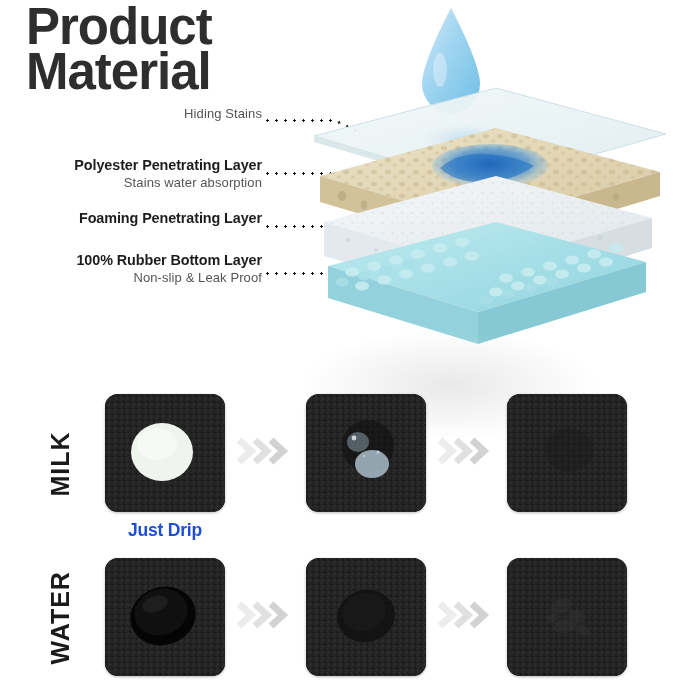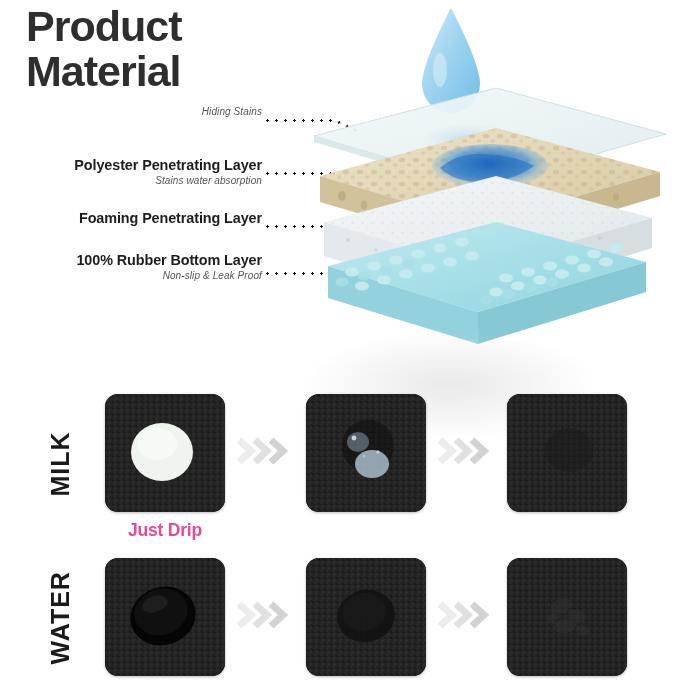--- a/index.html
+++ b/index.html
@@ -8,36 +8,36 @@
     background:#ffffff;
     font-family:"Liberation Sans", sans-serif;
     overflow:hidden;
     position:relative;
   }
   .stage{position:absolute;inset:0;}
 
   
   .title{
     position:absolute;left:26px;top:4px;
-    font-size:43px;line-height:45px;
+    font-size:51px;line-height:45px;
     font-weight:bold;color:#2e2e2e;
     letter-spacing:-1px;
     white-space:pre-line;
   }
 
   
   .labels{position:absolute;left:0;top:104px;width:262px;}
   .lbl-row{position:absolute;right:0;text-align:right;width:262px;}
   .lbl-main{
     font-size:14.4px;font-weight:bold;color:#1d1d1d;
     white-space:nowrap;letter-spacing:-.1px;
   }
   .lbl-sub{
-    font-size:10px;color:#555;margin-top:2px;
-    white-space:nowrap;letter-spacing:.1px;font-style:italic;
+    font-size:13px;color:#555;margin-top:2px;
+    white-space:nowrap;letter-spacing:.1px;
   }
 
   
   .leader{position:absolute;height:3px;}
   .leader .seg-h{
     position:absolute;left:0;top:0;height:3px;
     background-image:radial-gradient(circle, #111 1.2px, transparent 1.3px);
     background-size:9px 3px;background-repeat:repeat-x;
   }
   .leader .seg-d{
@@ -64,21 +64,21 @@
   .panel{
     position:absolute;
     border-radius:13px;
     overflow:hidden;
     background:#1c1c1c;
     box-shadow:0 1px 3px rgba(0,0,0,.28);
   }
   .panel .grain{position:absolute;inset:0;}
   .cap{
     position:absolute;
-    font-size:17.5px;font-weight:bold;color:#ec4899;
+    font-size:17.5px;font-weight:bold;color:#1d4ed8;
     text-align:center;white-space:nowrap;
     letter-spacing:-.2px;
   }
   .chev{position:absolute;width:62px;height:34px;}
   .chev svg{display:block;}
 
   .glow{
     position:absolute;left:300px;top:330px;width:300px;height:110px;
     background:radial-gradient(ellipse at center, rgba(215,215,215,.55) 0%, rgba(255,255,255,0) 70%);
     pointer-events:none;

